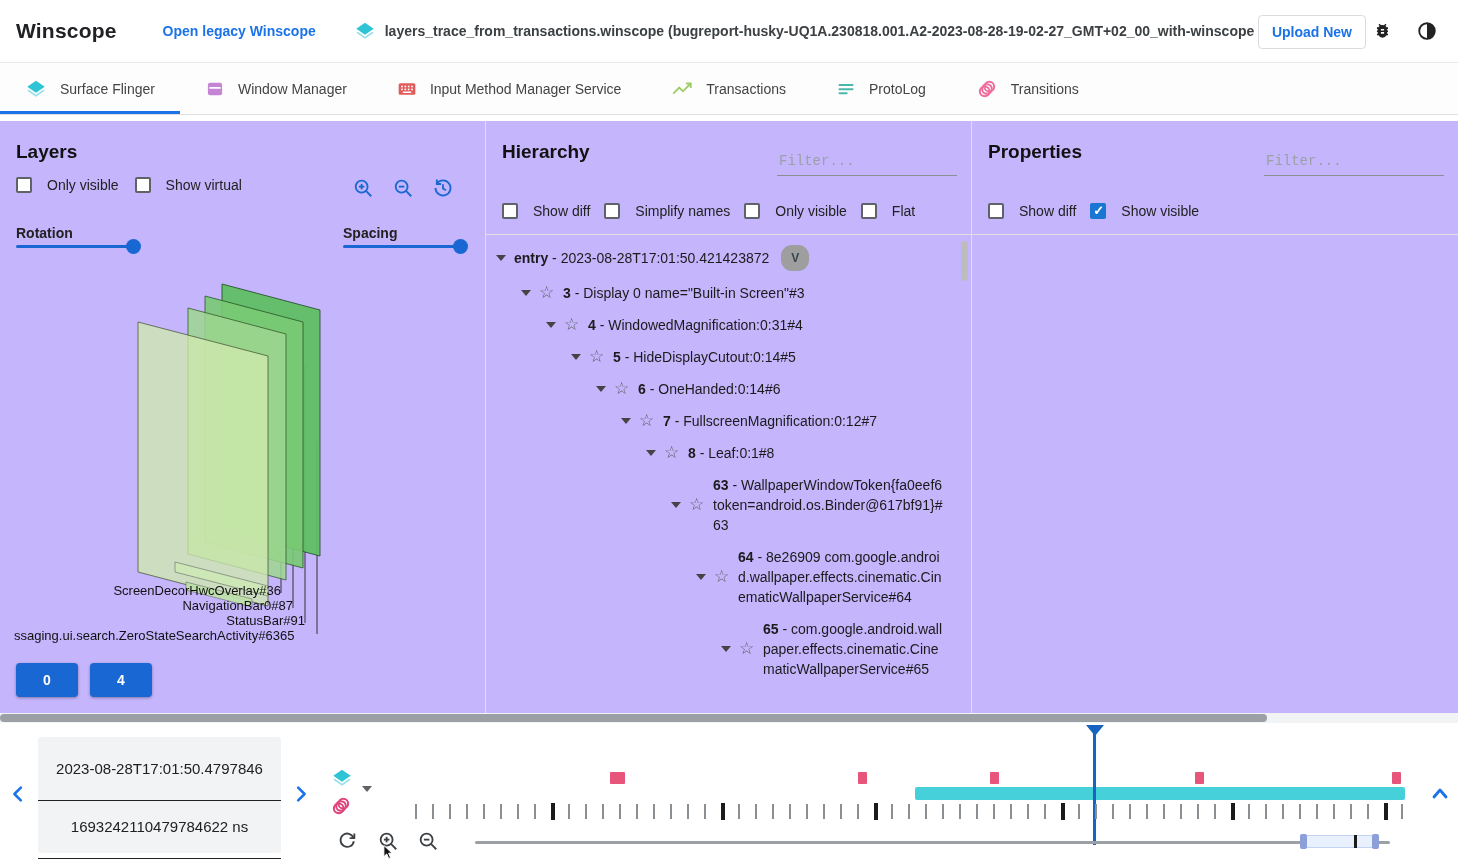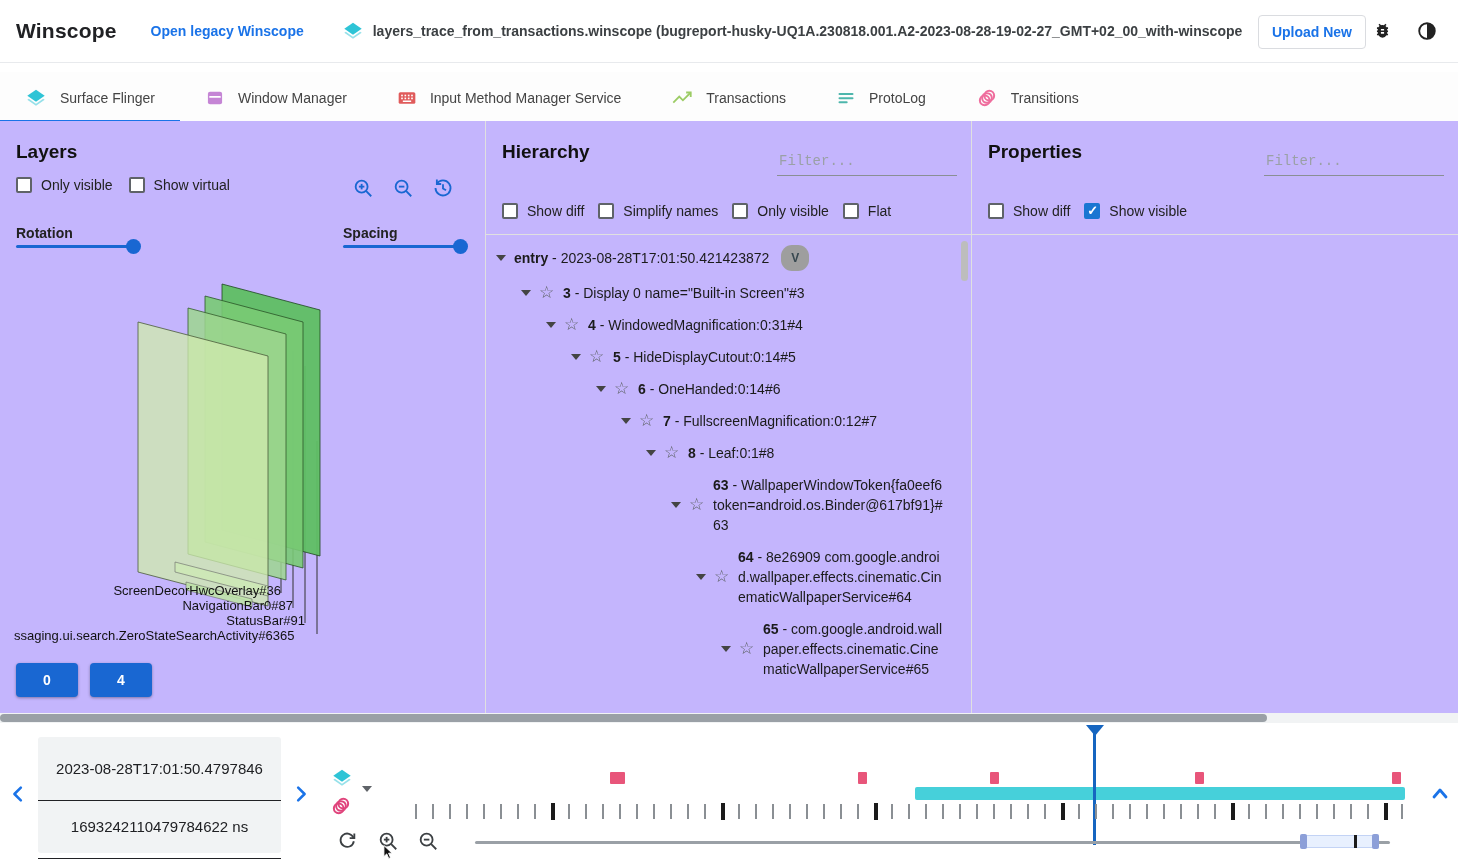--- a/index.html
+++ b/index.html
@@ -2,37 +2,37 @@
 <html><head>
 <meta charset="utf-8">
 <style>
 *{margin:0;padding:0;box-sizing:border-box}
 html,body{width:1458px;height:860px}
 body{position:relative;font-family:"Liberation Sans",sans-serif;background:#fff;color:#202124;overflow:hidden}
 svg{display:block}
 
 #topbar{position:absolute;left:0;top:0;width:1458px;height:63px;background:#fff;border-bottom:1px solid #e8eaed;display:flex;align-items:center}
 #apptitle{font-size:21px;font-weight:bold;margin-left:16px;letter-spacing:.2px}
-#legacy{color:#1a73e8;font-size:14px;font-weight:bold;margin-left:34px;cursor:pointer;white-space:nowrap}
+#legacy{color:#1a73e8;font-size:14px;font-weight:bold;margin-left:46px;cursor:pointer;white-space:nowrap}
 #fileinfo{display:flex;align-items:center;gap:9px;margin-left:38px;font-size:14px;font-weight:bold;color:#3c4043;white-space:nowrap;overflow:hidden;max-width:900px}
 #uploadbtn{position:absolute;right:92px;top:15px;height:34px;padding:0 13px;border:1px solid #dadce0;border-radius:4px;background:#fff;color:#1a73e8;font-size:14px;font-weight:bold;display:flex;align-items:center;cursor:pointer;white-space:nowrap}
 #bugbtn{position:absolute;right:66px;top:21px;cursor:pointer}
 #themebtn{position:absolute;right:20px;top:20px;cursor:pointer}
 
-#tabs{position:absolute;left:0;top:72px;width:1458px;height:52px;display:flex;align-items:flex-start;background:#fdfdfd;border-bottom:1px solid #e0e0e0;overflow:hidden}
+#tabs{position:absolute;left:0;top:63px;width:1458px;height:52px;display:flex;align-items:flex-start;background:#fdfdfd;border-bottom:1px solid #e0e0e0;overflow:hidden}
 .tab{display:flex;align-items:center;gap:13px;padding:0 25px;height:100%;font-size:14px;color:#444;white-space:nowrap;position:relative;flex:none;cursor:pointer}
 .tab.active::after{content:"";position:absolute;left:0;right:0;bottom:0;height:3px;background:#1a73e8}
 
 .panel{position:absolute;top:121px;height:598px;background:#c4b5fd}
 #layersPanel{left:0;width:486px;border-right:1px solid #e0e0e0}
 #hierPanel{left:486px;width:486px;border-right:1px solid #e0e0e0}
 #propPanel{left:972px;width:486px}
 .ptitle{position:absolute;left:16px;top:20px;font-size:19px;font-weight:bold;color:#111}
 .cbrow{position:absolute;display:flex;align-items:center;gap:16px}
-.cb{display:inline-flex;align-items:center;gap:9px;font-size:14px;color:#222;cursor:pointer;white-space:nowrap}
+.cb{display:inline-flex;align-items:center;gap:15px;font-size:14px;color:#222;cursor:pointer;white-space:nowrap}
 .cb .box{width:16px;height:16px;border:2px solid #5f6368;border-radius:2px;background:#fff;position:relative;flex:none}
 .cb.checked .box{background:#1976d2;border-color:#1976d2}
 .cb.checked .box::after{content:"\2713";position:absolute;left:1px;top:-2px;color:#fff;font-size:13px;font-weight:bold}
 .filter{position:absolute;top:30px;width:180px;border:none;border-bottom:1px solid #8a8f94;font-size:14px;padding:2px 2px 6px;outline:none;background:transparent;font-family:Liberation Mono, monospace}
 .filter::placeholder{color:#9aa0a6}
 .pdivider{position:absolute;left:0;right:0;top:113px;height:1px;background:#e0e0e0}
 
 #lyr-icons{position:absolute;left:352px;top:56px;display:flex;gap:18px}
 #lyr-icons span{cursor:pointer}
 .sliderlabel{position:absolute;font-size:14px;font-weight:bold;color:#222}

